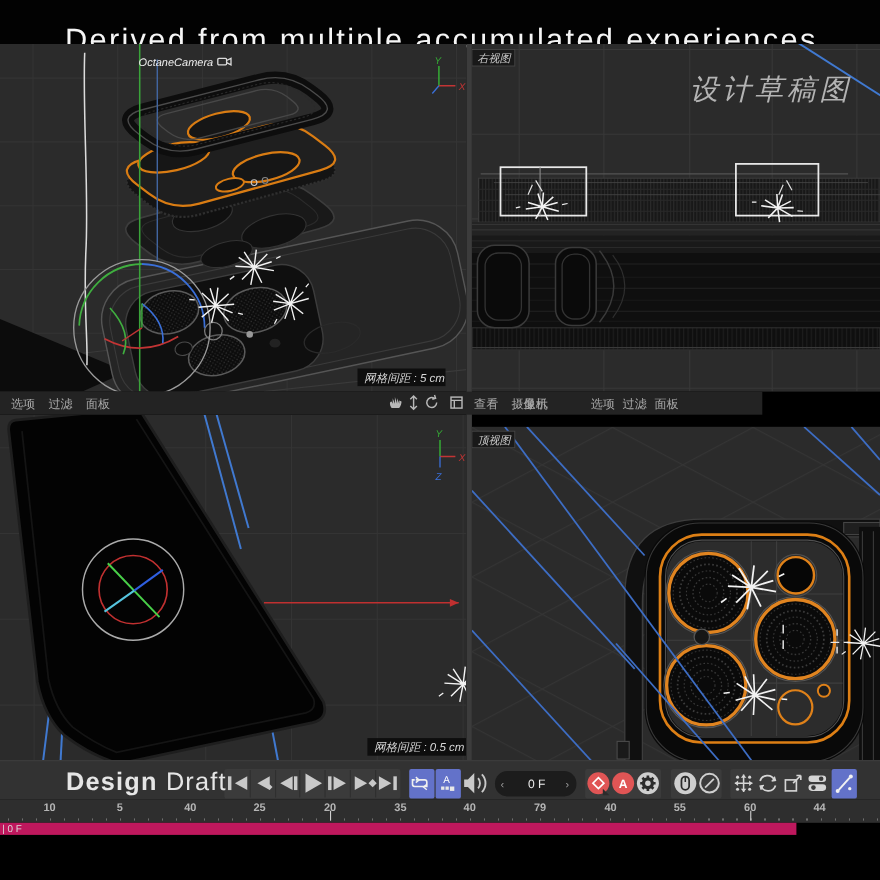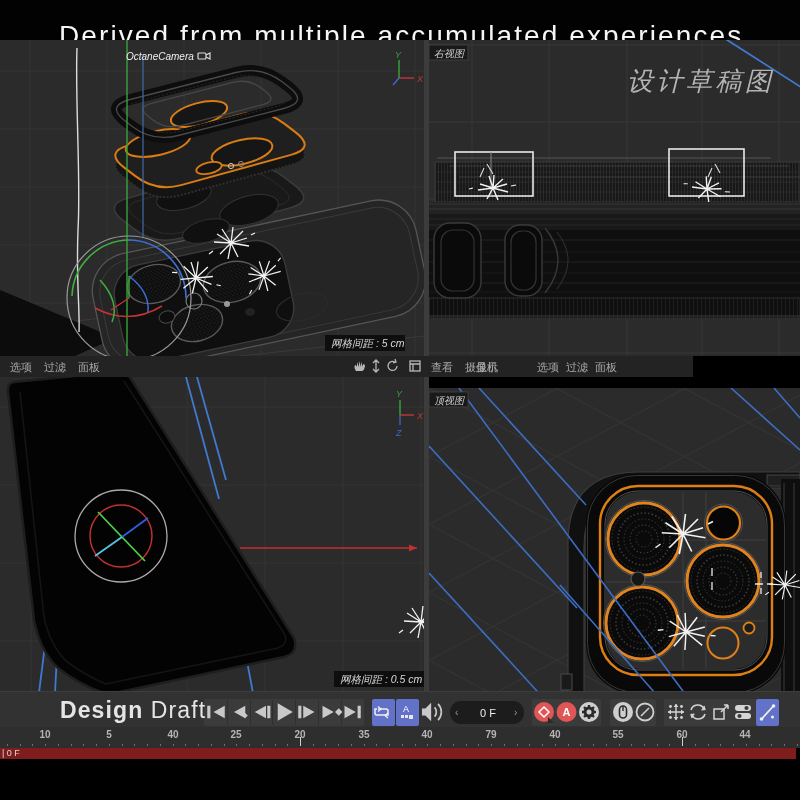--- a/index.html
+++ b/index.html
@@ -15,21 +15,21 @@
   #vpBR{left:429px;top:388px;width:371px;height:314px;}
   #dividerV{left:424px;top:40px;width:5px;height:651px;background:#3c3c3c;}
   #menubar{left:0;top:356px;width:693px;height:21px;background:#232323;color:#a9a9a9;font-size:11px;}
   #menubar span{position:absolute;top:4px;}
   #toolbar{left:0;top:691px;width:800px;height:36px;background:#323232;border-top:1px solid #3e3e3e;box-sizing:border-box;}
   #ruler{left:0;top:727px;width:800px;height:21px;background:#2e2e2e;color:#b5b5b5;font-size:10px;}
   #ruler b{position:absolute;top:2px;font-weight:700;transform:translateX(-50%);}
   #ticks{position:absolute;left:0;top:15px;width:800px;height:5px;
     background-image:repeating-linear-gradient(90deg,#6f6f6f 0px,#6f6f6f 1px,transparent 1px,transparent 12.74px);
     background-position:7px 0;background-size:100% 2px;background-repeat:no-repeat;background-position-y:2px;}
-  #playstrip{left:0;top:748px;width:796px;height:11px;background:#7f1d1d;color:#dcdcdc;font-size:9px;}
+  #playstrip{left:0;top:748px;width:724px;height:11px;background:#be185d;color:#dcdcdc;font-size:9px;}
   .dd{color:#e5e5e5;font-size:23px;letter-spacing:1.1px;}
 </style>
 </head>
 <body>
 <div id="page">
   <div id="title" class="abs">
       <span>Derived from multiple accumulated experiences</span>
     </div>
 
   <div id="vpTL" class="abs vp">

